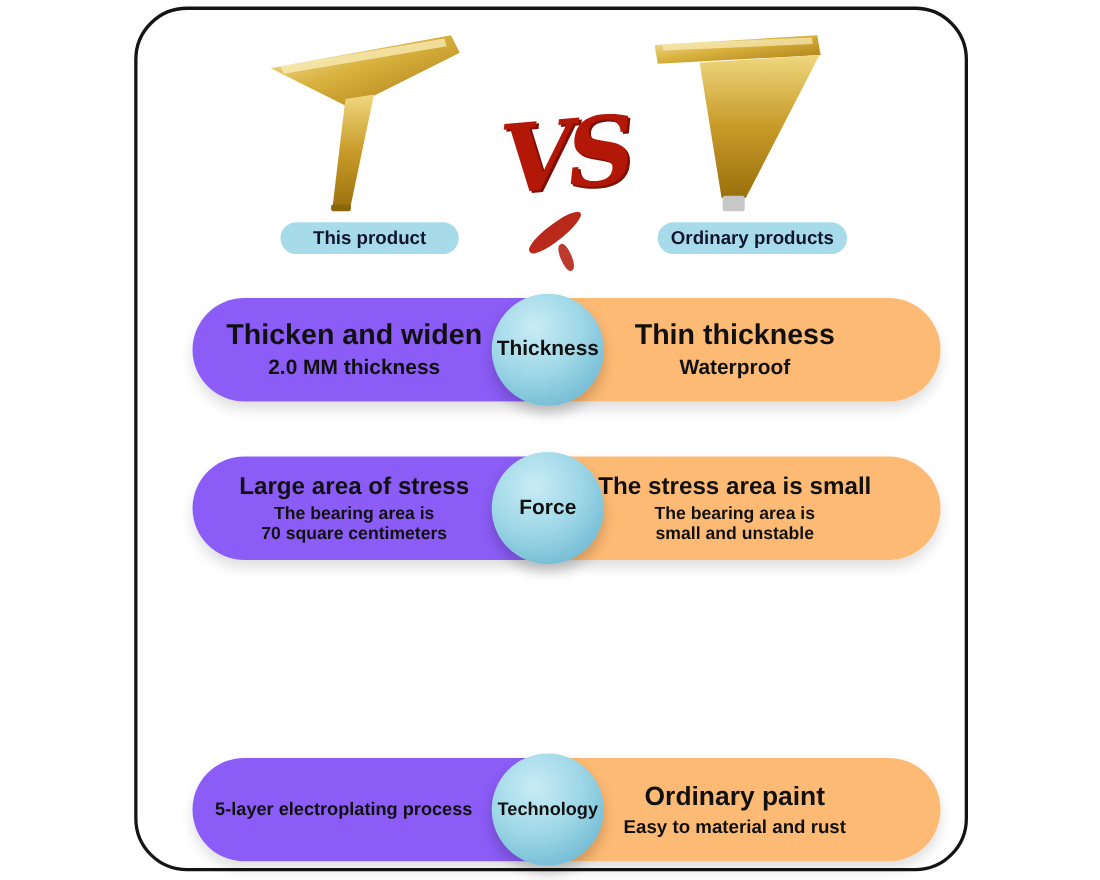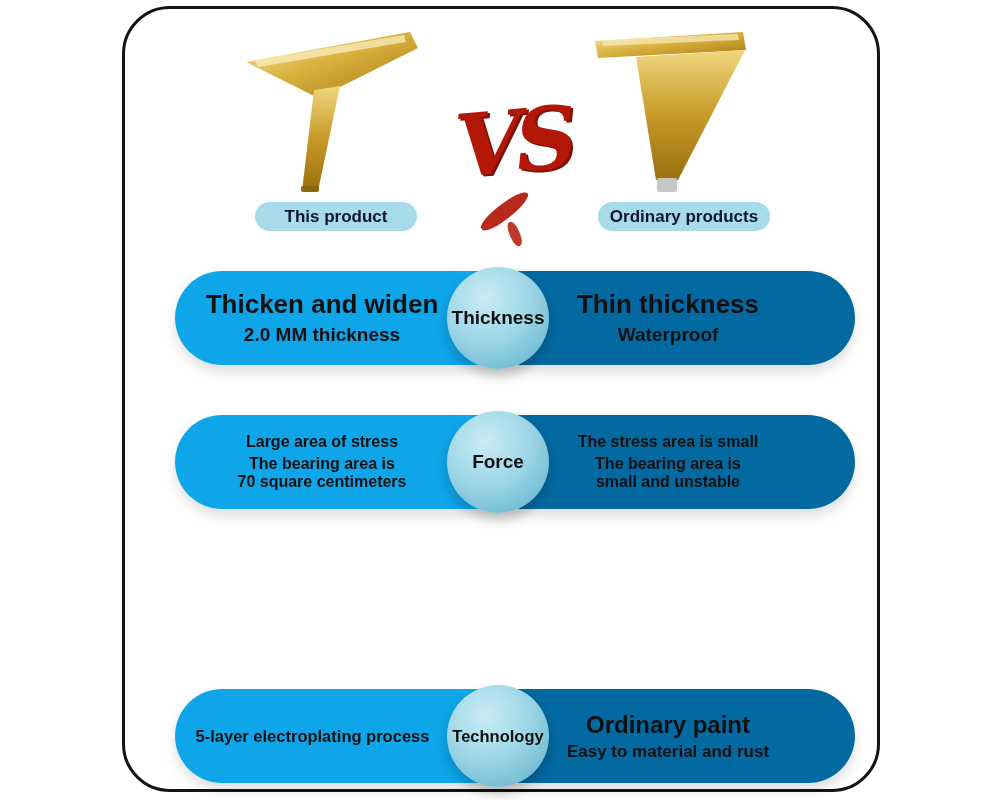--- a/index.html
+++ b/index.html
@@ -27,35 +27,35 @@
          display:flex; align-items:center; justify-content:center;
          font-weight:700; font-size:17px; color:#10142e; }
   .tag-left  { left:255px; width:162px;text-align:center; }
   .tag-right { left:598px; width:172px; }
 
   
   .row { position:absolute; left:175px; width:680px; height:94px; border-radius:47px;
          box-shadow:0 7px 12px rgba(0,0,0,0.13); }
   .r1{top:271px} .r2{top:415px} .r3{top:555px} .r4{top:689px}
   .half { position:absolute; top:0; height:100%; }
-  .half.left  { left:0;    width:340px; background:#0ea5e9; border-radius:47px 0 0 47px; }
-  .half.right { left:340px; width:340px; background:#0369a1; border-radius:0 47px 47px 0; }
+  .half.left  { left:0;    width:340px; background:#8b5cf6; border-radius:47px 0 0 47px; }
+  .half.right { left:340px; width:340px; background:#fdba74; border-radius:0 47px 47px 0; }
 
   .txt { position:absolute; top:0; bottom:0; display:flex; flex-direction:column;
          align-items:center; justify-content:center; }
   .half.left  .txt { left:22px; width:250px; }
   .half.right .txt { left:28px; width:250px; }
   .r4 .half.left .txt { left:10px; width:255px; }
 
   .title { font-size:25px; font-weight:700; color:#101010; white-space:nowrap; line-height:1.15; }
   .sub   { font-size:18px; font-weight:700; color:#101010; white-space:pre-line; text-align:center;
            line-height:1.12; margin-top:4px; }
 
   .r1 .title{font-size:26px}           .r1 .sub{font-size:19px}
-  .r2 .title{font-size:16px}           .r2 .sub{font-size:16px}
+  .r2 .title{font-size:22px}           .r2 .sub{font-size:16px}
   .r3 .half.left .title{font-size:22.5px}
   .r4 .half.left .title{font-size:16.5px}
   .r4 .half.right .title{font-size:24px}
   .r4 .sub{font-size:17px}
 
   .circle { position:absolute; left:272px; top:-4px; width:102px; height:102px; border-radius:50%;
             display:flex; align-items:center; justify-content:center;
             background:radial-gradient(circle at 38% 30%, #c9ecf5 0%, #9ed7e7 45%, #74bcd4 80%, #5fadc8 100%);
             box-shadow:0 7px 12px rgba(0,0,0,0.20);
             font-weight:700; font-size:19px; color:#101010;text-align:right; }

